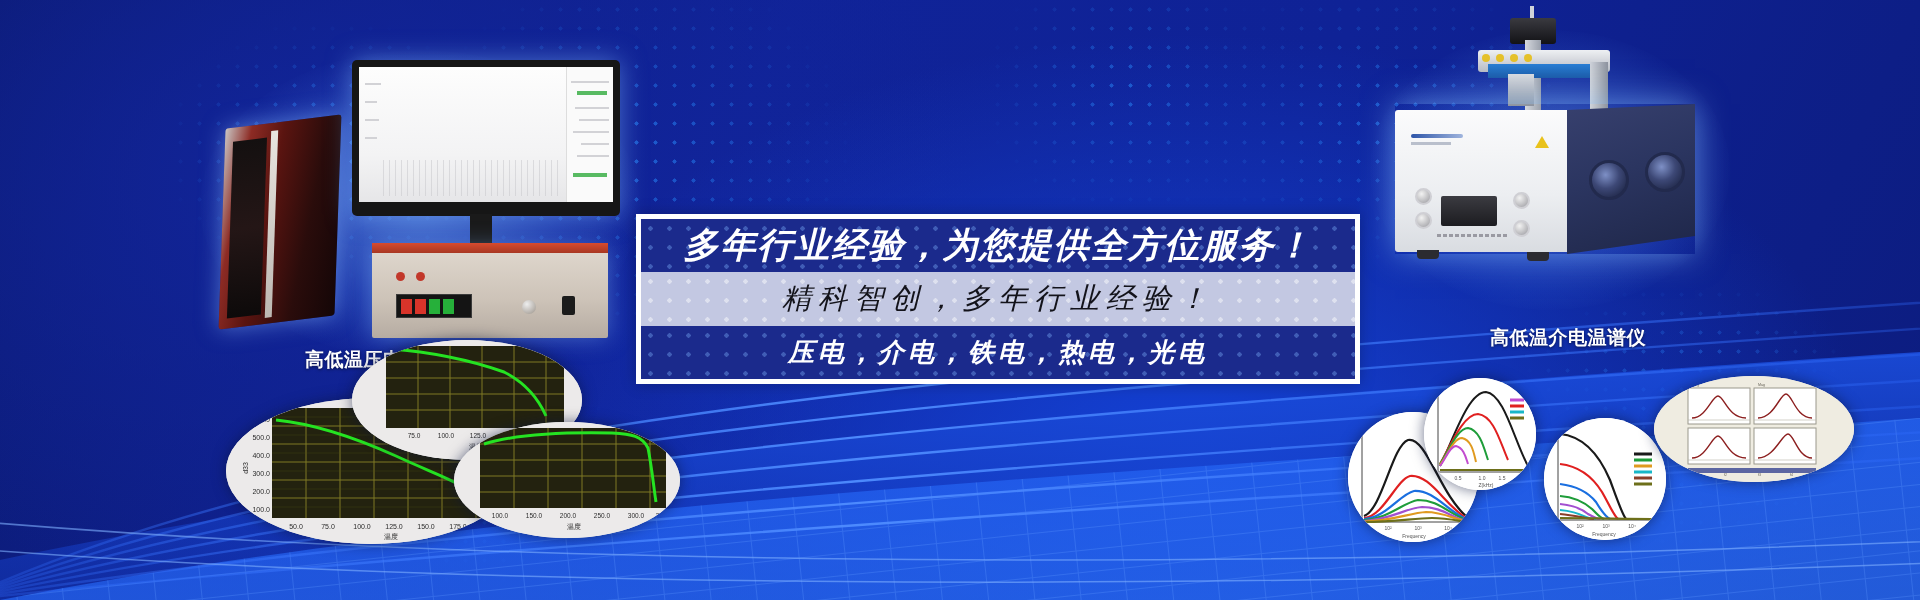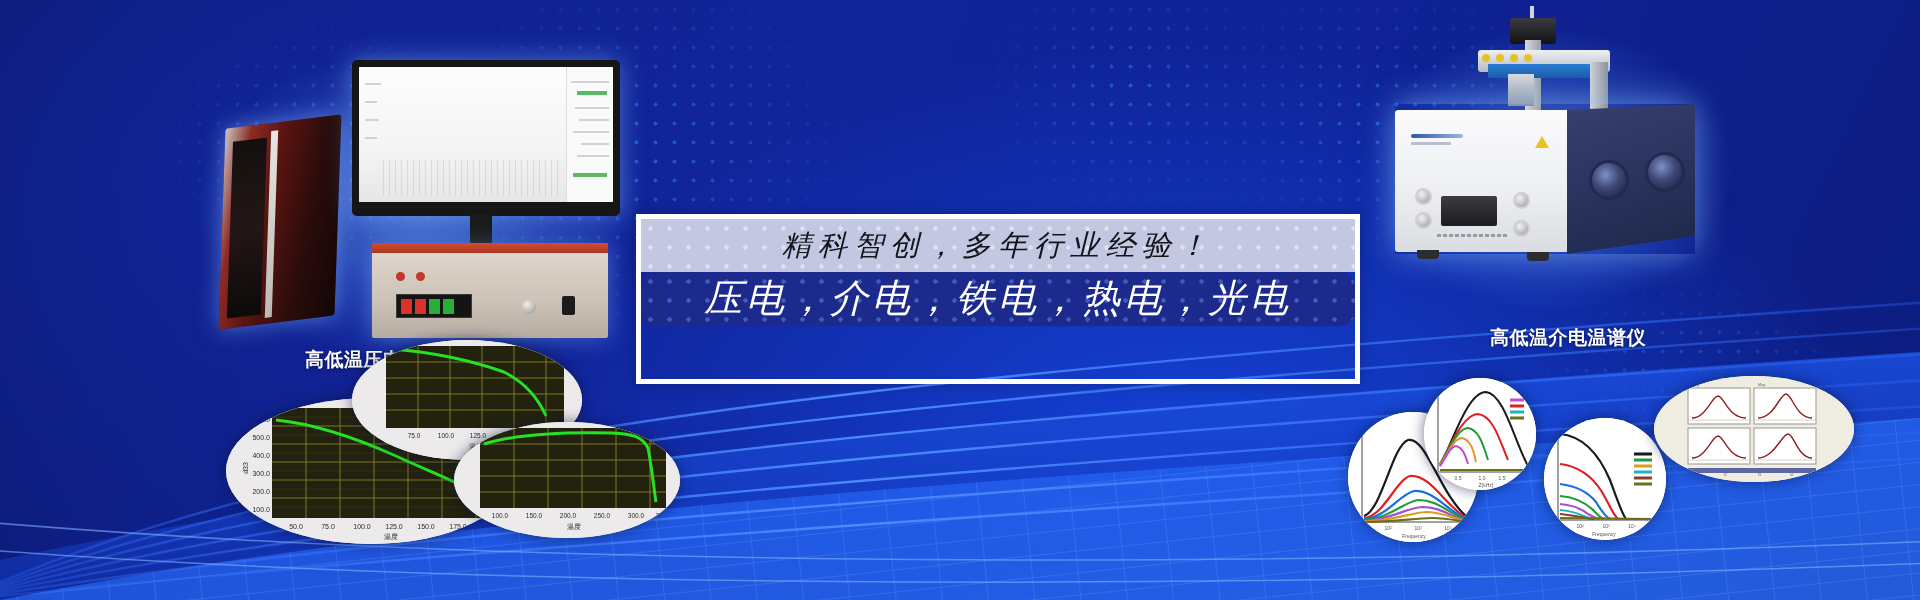--- a/index.html
+++ b/index.html
@@ -223,25 +223,24 @@
   #slogan-line-2 {
     background: #c3c8e2;
     color: #13131a;
     font-size: 29px;
     font-style: italic;
     letter-spacing: 7px;
   }
   #slogan-line-3 {
     background: #1b2a8c;
     color: #ffffff;
-    font-size: 38px;
-    font-weight: normal;
+    font-size: 26px;
+    font-weight: bold;
     font-style: italic;
     letter-spacing: 4px;
-    border-radius: 15px;
   }
   #slogan-line-2 .sl-dots { background-image: radial-gradient(circle, rgba(255,255,255,.45) 2px, rgba(0,0,0,0) 2.4px); }
 
   
   .thumb {
     position: absolute;
     overflow: hidden;
     box-shadow: 0 0 14px rgba(10,20,60,.6);
   }
   .thumb.oval  { border-radius: 50%; background: #e9e9ea; }
@@ -404,20 +403,24 @@
         <text x="114" y="96">200.0</text>
           <text x="148" y="96">250.0</text>
         <text x="182" y="96">300.0</text>
           <text x="210" y="96">350.0</text>
       </g>
       <text x="120" y="107" fill="#2b2b2b" font-size="7" text-anchor="middle">温度</text>
     </svg>
   </div>
 
   <div id="slogan-box">
+    <div class="sl-line" id="slogan-line-1">
+      <div class="sl-dots"></div>
+      <span>多年行业经验，为您提供全方位服务！</span>
+    </div>
     <div class="sl-line" id="slogan-line-2">
       <div class="sl-dots"></div>
       <span>精科智创，多年行业经验！</span>
     </div>
     <div class="sl-line" id="slogan-line-3">
       <div class="sl-dots"></div>
       <span>压电，介电，铁电，热电，光电</span>
     </div>
   </div>
 

